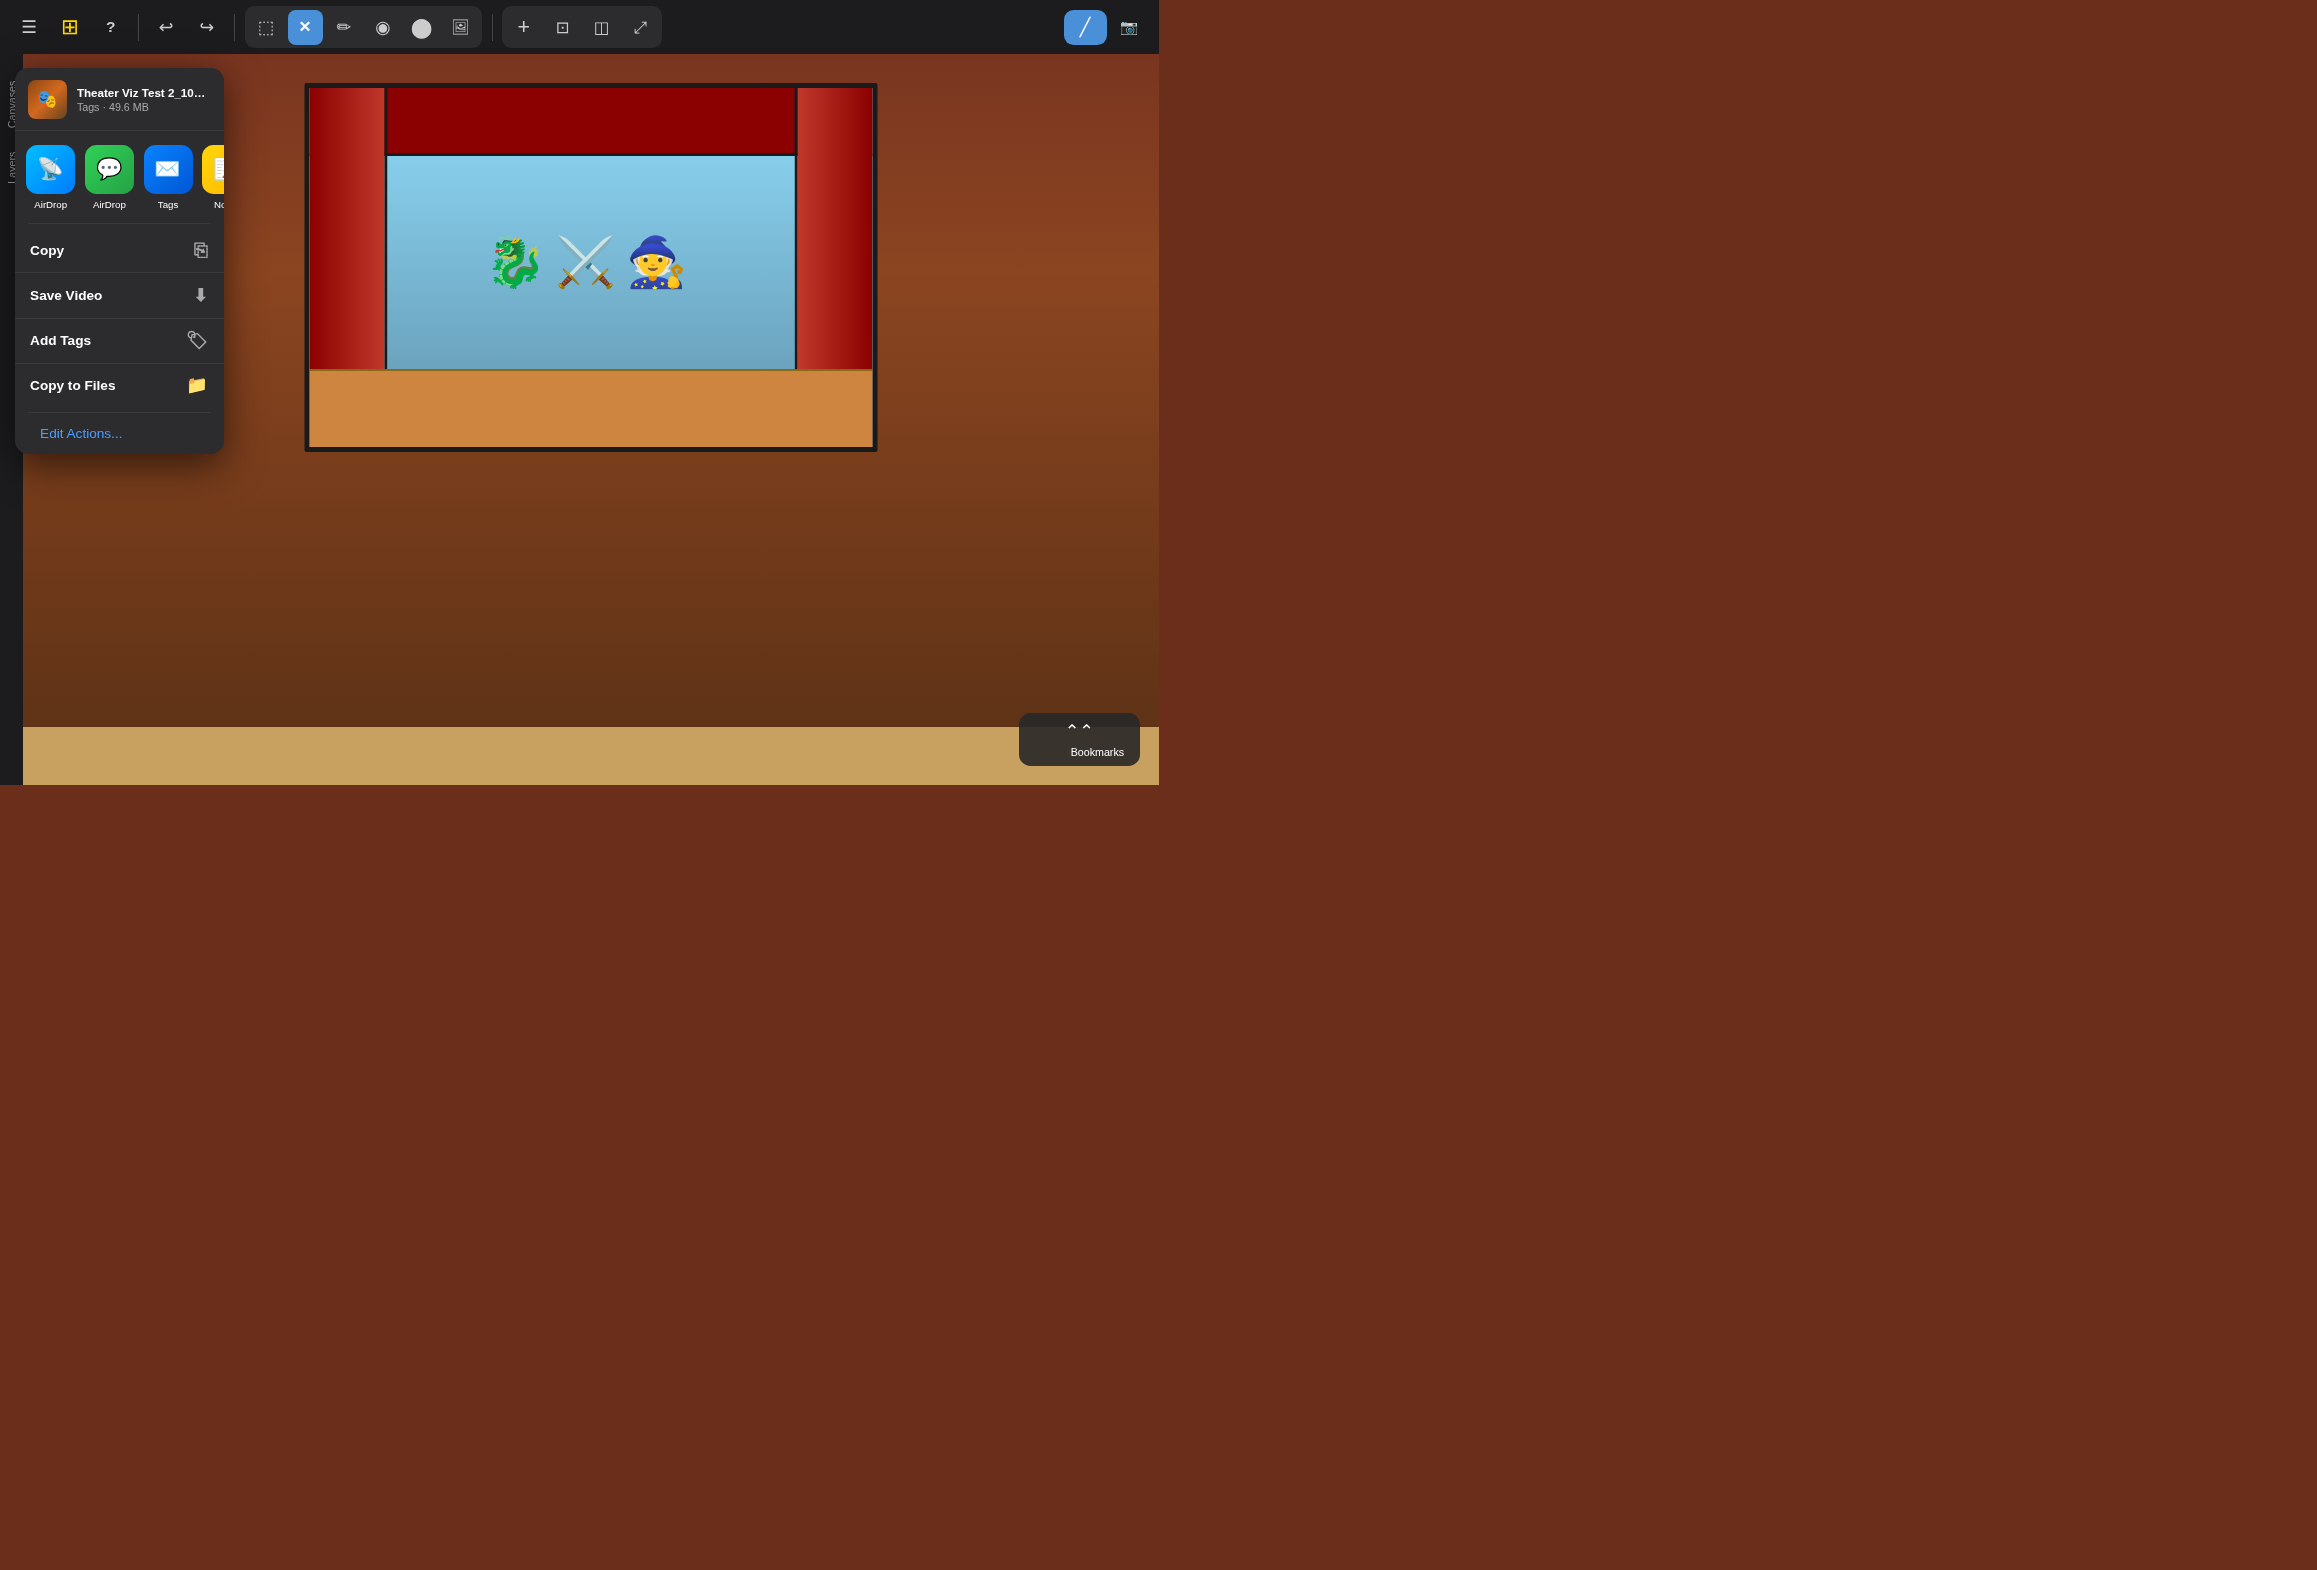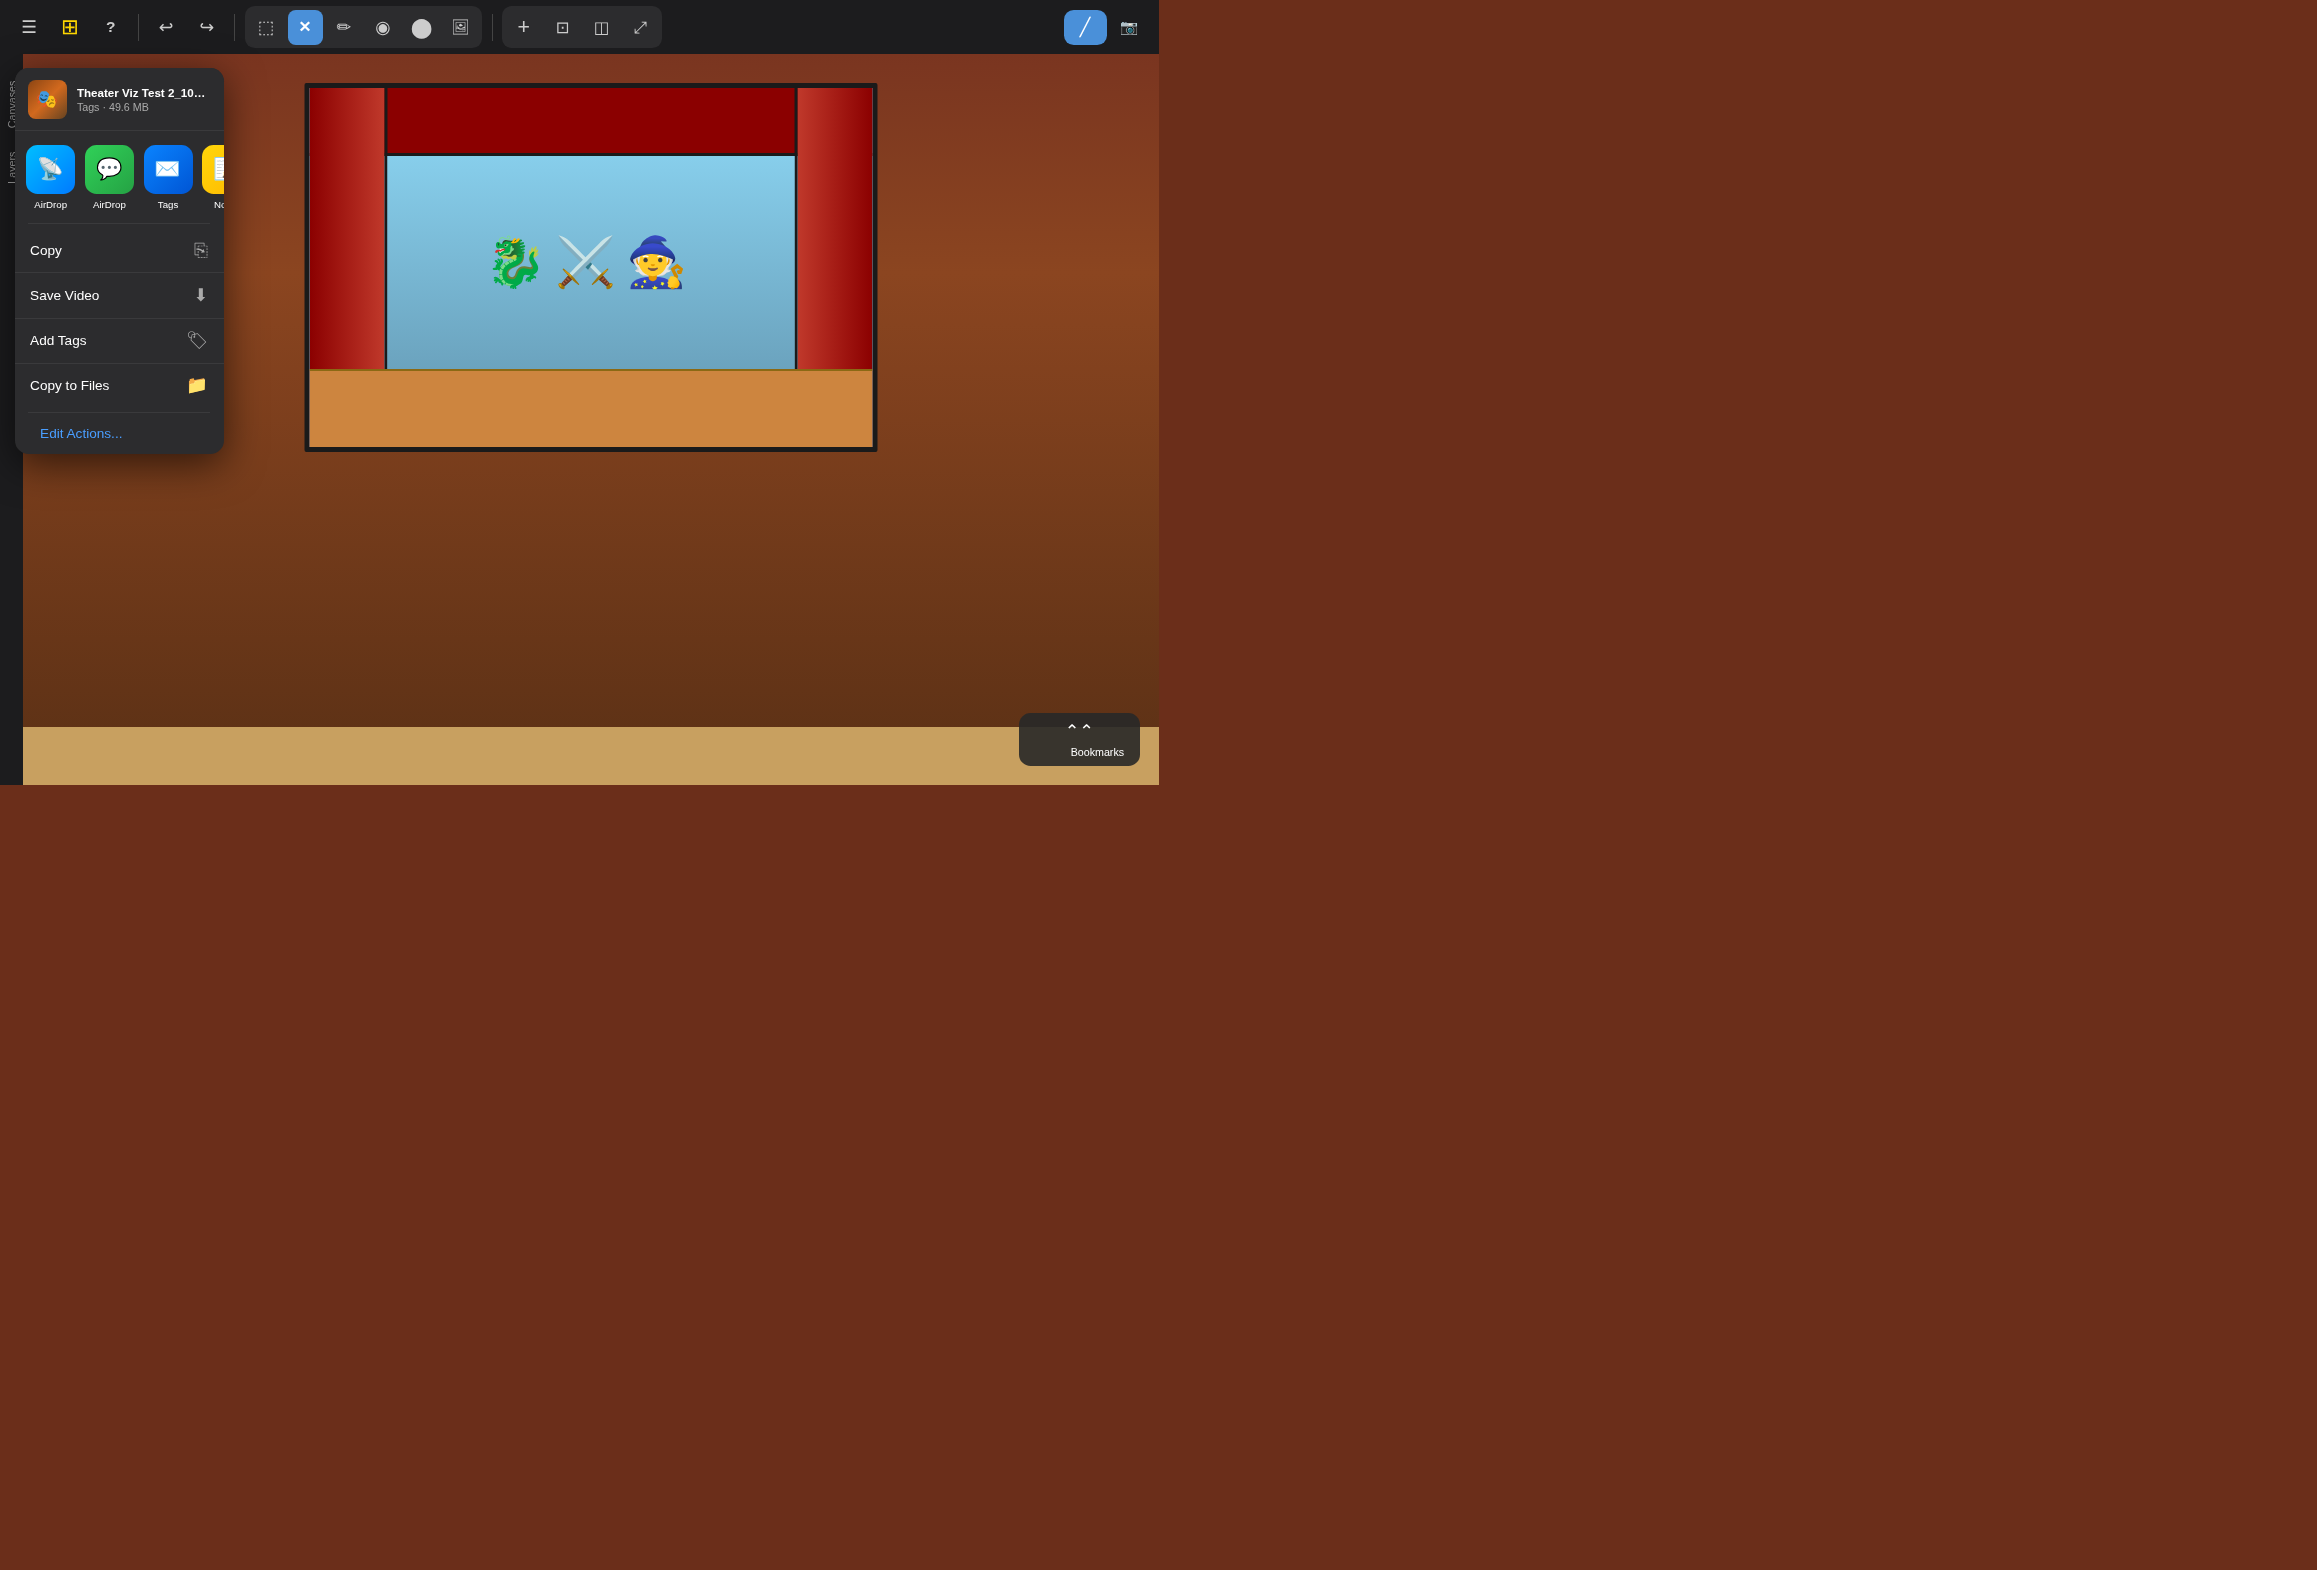--- a/index.html
+++ b/index.html
@@ -276,20 +276,21 @@
     
     .share-divider {
       height: 1px;
       background: #3a3a3c;
       margin: 0 13.6px;
     }
 
     
     .share-actions {
       padding: 3.9px 0;
+      font-weight: bold;
     }
     .share-action-item {
       display: flex;
       align-items: center;
       justify-content: space-between;
       padding: 11.6px 15.5px;
       cursor: pointer;
       border-bottom: 1px solid #3a3a3c;
     }
     .share-action-item:last-child {

